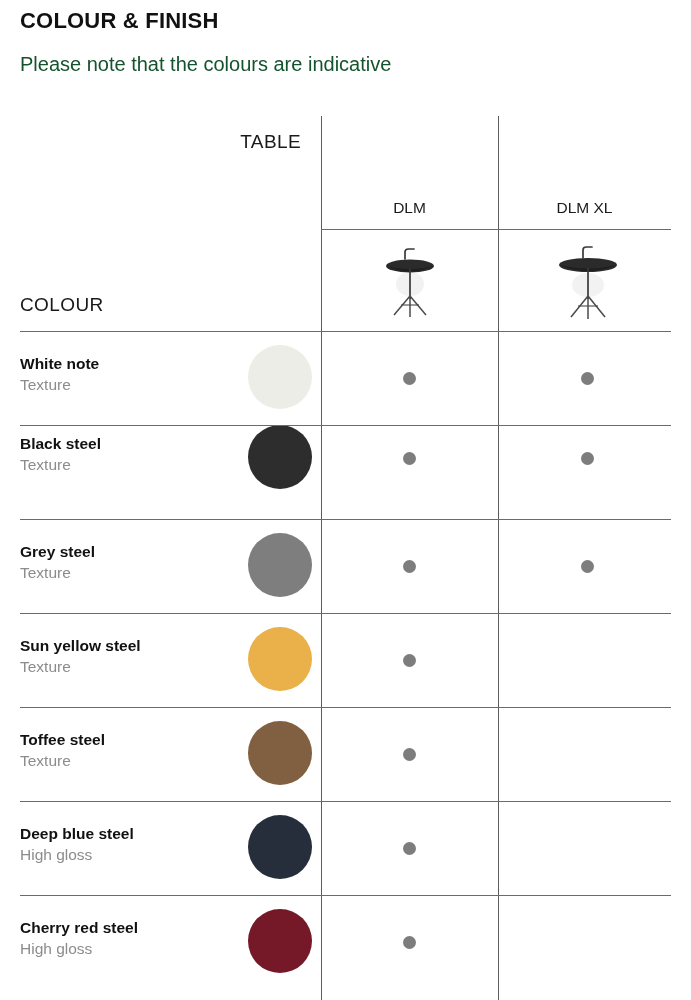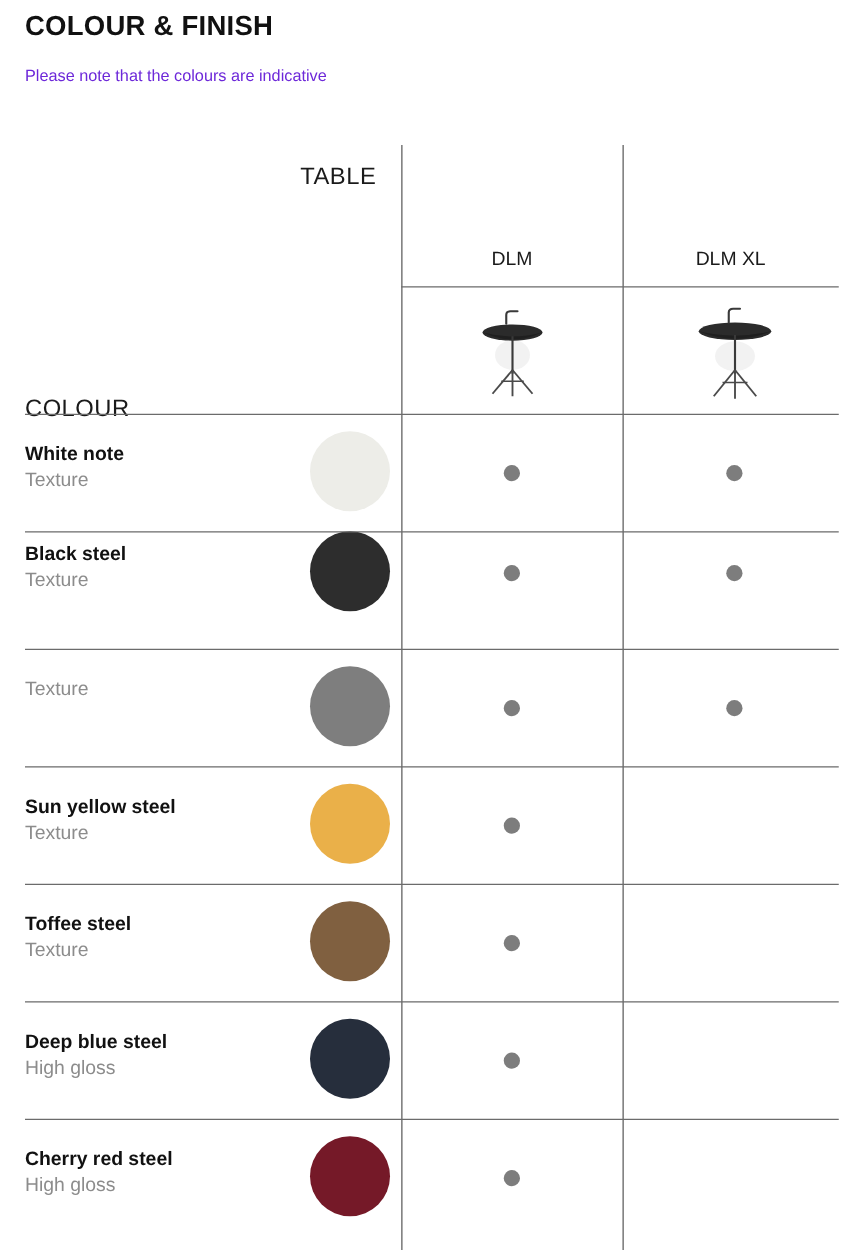--- a/index.html
+++ b/index.html
@@ -32,23 +32,23 @@
     font-size: 22px;
     font-weight: bold;
     letter-spacing: 0.2px;
     color: #111111;
     margin: 0;
   }
   .doc-subtitle {
     position: absolute;
     left: 20px;
     top: 53px;
-    font-size: 13px;
-    font-weight: normal;
-    color: #6d28d9;
+    font-size: 20px;
+    font-weight: normal;
+    color: #14532d;
     margin: 0;
   }
 
   
   .vline {
     position: absolute;
     width: 1px;
     background: #5c5c5c;
   }
   .vline.col1 { left: 321px; top: 116px; height: 884px; }
@@ -89,21 +89,20 @@
   .col-head.c2 { left: 498px; width: 173px; }
 
   .colour-caption {
     position: absolute;
     left: 20px;
     top: 294px;
     font-size: 19px;
     font-weight: normal;
     letter-spacing: 0.4px;
     color: #1a1a1a;
-    margin-top: 23px;
   }
 
   
   .thumb {
     position: absolute;
     top: 239px;
   }
   .thumb.t1 { left: 374px; }
   .thumb.t2 { left: 550px; }
 
@@ -221,20 +220,21 @@
       <span class="row-name">Black steel</span>
       <span class="row-finish">Texture</span>
     </div>
     <div class="swatch" style="background: rgb(45, 45, 45);"></div>
     <div class="dot d1"></div>
     <div class="dot d2"></div>
   </div>
 
   <div class="row" style="top: 519px;">
     <div class="row-label">
+      <span class="row-name">Grey steel</span>
       <span class="row-finish">Texture</span>
     </div>
     <div class="swatch" style="background: rgb(126, 126, 126);"></div>
     <div class="dot d1"></div>
     <div class="dot d2"></div>
   </div>
 
   <div class="row" style="top: 613px;">
     <div class="row-label">
       <span class="row-name">Sun yellow steel</span>

